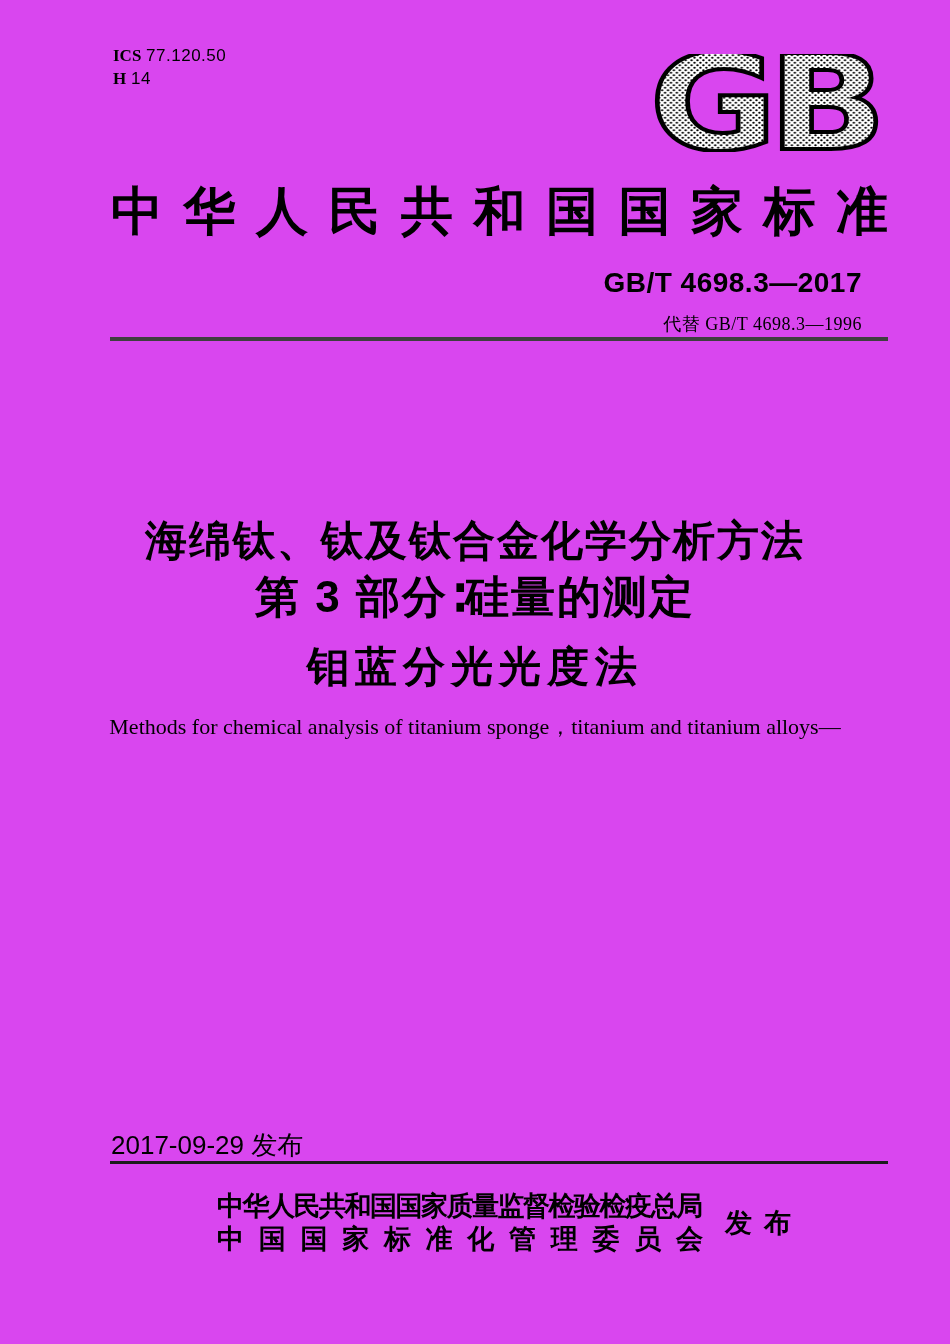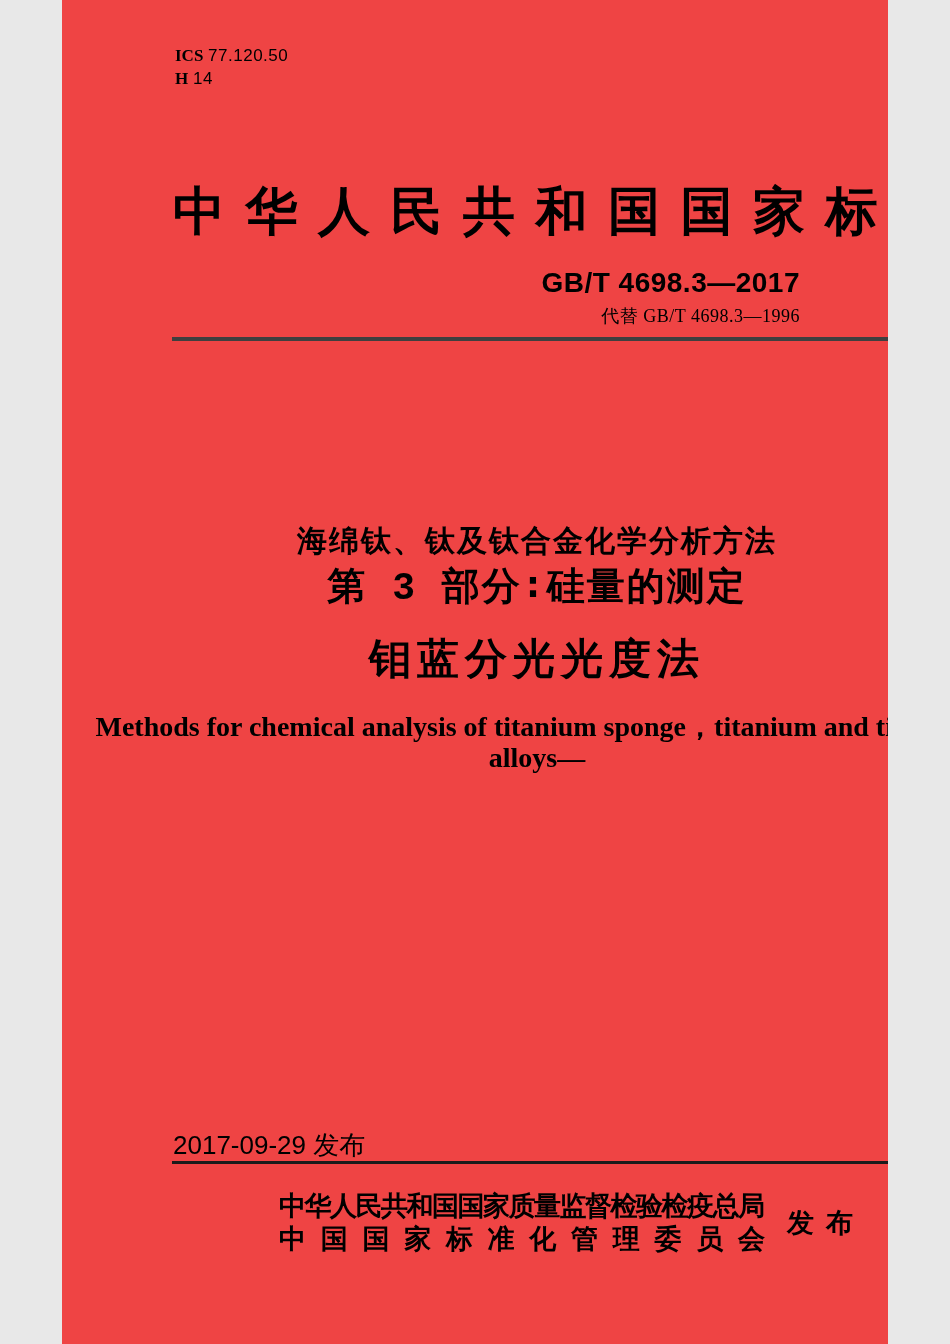--- a/index.html
+++ b/index.html
@@ -1,18 +1,18 @@
 <!DOCTYPE html>
 <html><head>
 <meta charset="utf-8">
 <style>
   html,body { margin:0; padding:0; background:#e8e8e8; }
   .page {
-    position:relative; width:826px; height:1344px; margin:0 auto;
-    background:#ef4444; color:#000; overflow:hidden;
+    position:relative; width:950px; height:1344px; margin:0 auto;
+    background:#d946ef; color:#000; overflow:hidden;
     font-family:"Liberation Sans", sans-serif;
   }
   
   .ics-block { position:absolute; left:113px; top:44px; font-size:17px; line-height:23px; }
   .ics-block .lbl { font-family:"Liberation Serif", serif; font-weight:bold; }
   .ics-block .val { font-family:"Liberation Sans", sans-serif; font-weight:normal; letter-spacing:0.5px; }
 
   
   .gb-logo { position:absolute; left:643px; top:54px; width:240px; height:98px; }
 
@@ -20,35 +20,35 @@
   .heading {
     position:absolute; left:111px; top:186px; width:777px;
     display:flex; justify-content:space-between;
     font-family:"Liberation Serif", serif; font-weight:bold;
     font-size:52px; line-height:52px; white-space:nowrap;
   }
 
   
   .std-num { position:absolute; right:88px; top:268px; text-align:right; }
   .std-num .num { font-family:"Liberation Sans", sans-serif; font-weight:bold; font-size:28px; line-height:30px; letter-spacing:0.5px; }
-  .std-num .replaces { font-family:"Liberation Serif", serif; font-size:18px; line-height:20px; margin-top:8px; letter-spacing:0.5px; }
+  .std-num .replaces { font-family:"Liberation Serif", serif; font-size:18px; line-height:20px; margin-top:16px; letter-spacing:0.5px; }
 
   .rule { position:absolute; left:110px; width:778px; }
   .rule-top { top:337px; height:4px; background:#3f3f3f; }
   .rule-bottom { top:1161px; height:3px; background:#1b1b1b; }
 
   
   .title-cn { position:absolute; left:0; top:517px; width:950px; text-align:center; font-weight:bold; font-family:"Liberation Sans", sans-serif; }
-  .title-cn .l1 { font-size:30px; line-height:48px; letter-spacing:2px; }
-  .title-cn .l2 { font-size:38px; line-height:48px; letter-spacing:2px; margin-top:0;font-family:Liberation Mono, monospace; }
+  .title-cn .l1 { font-size:42px; line-height:48px; letter-spacing:2px; }
+  .title-cn .l2 { font-size:44px; line-height:48px; letter-spacing:2px; margin-top:8px; }
   .title-cn .l3 { font-size:42px; line-height:48px; letter-spacing:6px; margin-top:22px; }
 
   
   .title-en { position:absolute; left:0; top:711px; width:950px; text-align:center;
-    font-family:"Liberation Serif", serif; font-weight:bold; font-size:28px; line-height:31px; }
+    font-family:"Liberation Serif", serif; font-weight:normal; font-size:22px; line-height:31px; }
 
   
   .date-row { position:absolute; left:111px; top:1130px; width:777px;
     display:flex; justify-content:space-between; font-size:26px; line-height:30px; }
 
   
   .publisher { position:absolute; left:217px; top:1190px; display:flex; align-items:center; }
   .pub-lines { width:486px; font-family:"Liberation Serif", serif; font-weight:bold; font-size:27px; line-height:33px; }
   .pub-line1 { white-space:nowrap; letter-spacing:-1.5px; }
   .pub-line2 { display:flex; justify-content:space-between; }
@@ -64,20 +64,32 @@
     <div>
       <span class="lbl">ICS</span>
       <span class="val">77.120.50</span>
     </div>
     <div>
       <span class="lbl">H</span>
       <span class="val">14</span>
     </div>
   </div>
 
+  <div class="gb-logo">
+    <svg width="240" height="98" viewBox="0 0 240 98">
+      <defs>
+        <pattern id="halftone" width="5" height="5" patternUnits="userSpaceOnUse">
+          <rect width="5" height="5" fill="#ffffff"></rect>
+          <circle cx="1.2" cy="1.2" r="1.05" fill="#000000"></circle>
+          <circle cx="3.7" cy="3.7" r="1.05" fill="#000000"></circle>
+        </pattern>
+      </defs>
+      <text transform="scale(1.18,1)" x="102" y="95" text-anchor="middle" font-family="'DejaVu Sans', sans-serif" font-size="132" font-weight="bold" letter-spacing="-8" fill="url(#halftone)" stroke="#000000" stroke-width="4">GB</text>
+    </svg>
+  </div>
 
   <div class="heading">
       <span>中</span>
       <span>华</span>
       <span>人</span>
       <span>民</span>
       <span>共</span>
       <span>和</span>
       <span>国</span>
       <span>国</span>

